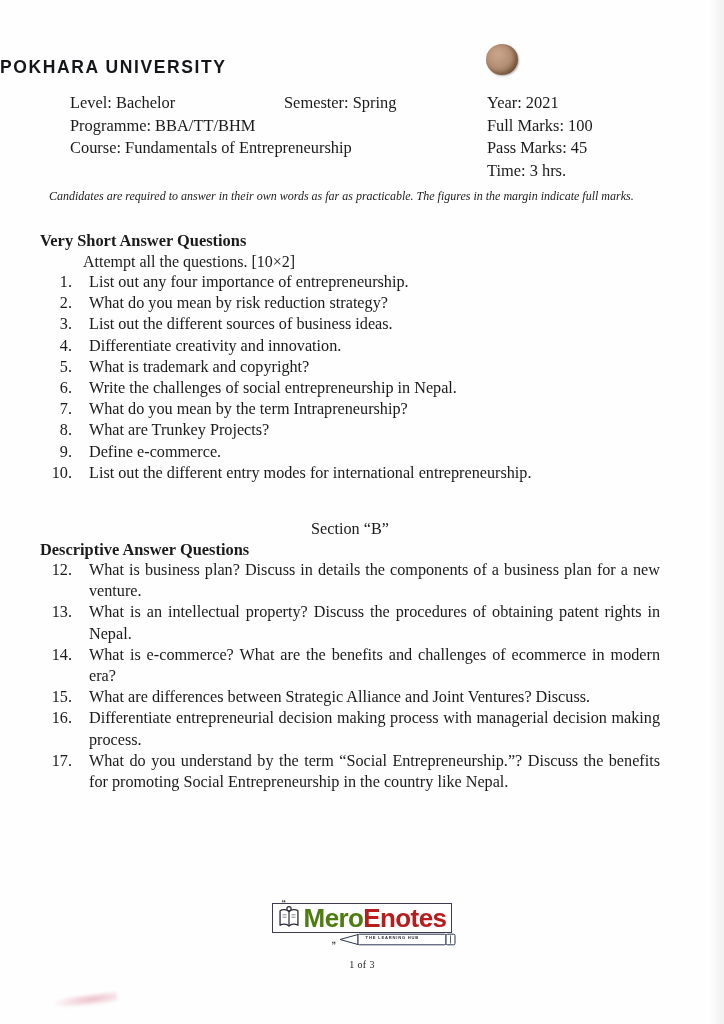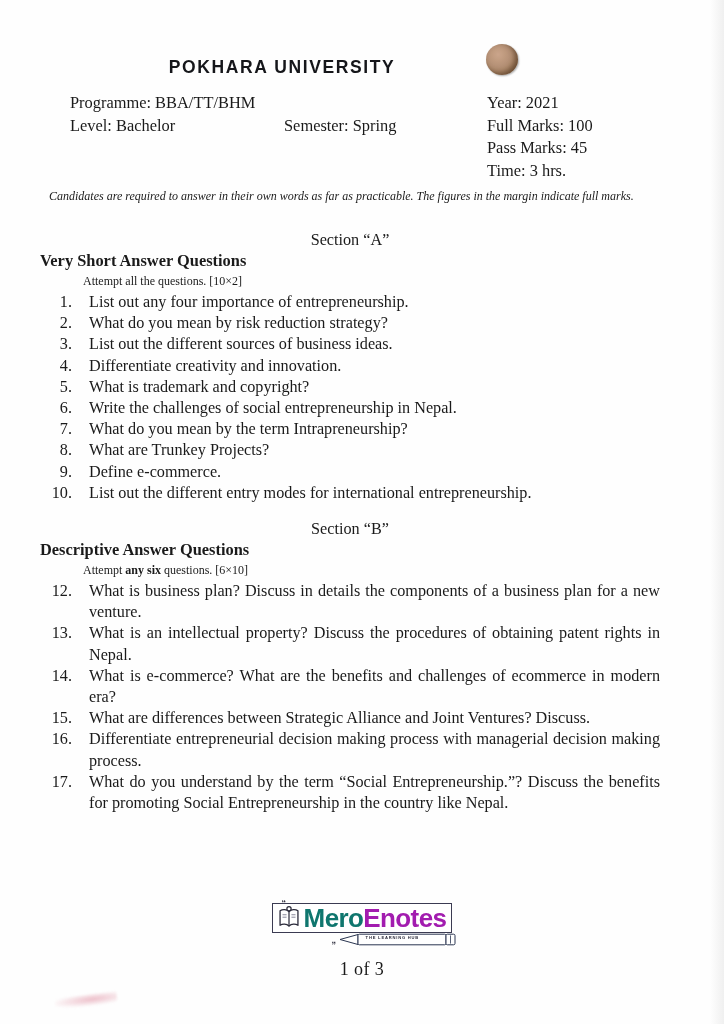--- a/index.html
+++ b/index.html
@@ -16,21 +16,20 @@
     font-family: "Liberation Serif", serif;
     color: #1a1a1a;
   }
 
   
   .univ-title {
     position: absolute;
     top: 57px;
     left: 0;
     width: 604px;
-    text-align: center;
     padding-right: 40px;
     box-sizing: border-box;
     font-family: "Liberation Sans", sans-serif;
     font-weight: bold;
     font-size: 17.5px;
     letter-spacing: 1.6px;
     color: #15161a;
   }
 
   .seal {
@@ -93,21 +92,21 @@
     font-size: 16.2px;
     line-height: 20px;
   }
   .section-sub {
     text-align: left;
     font-weight: bold;
     font-size: 16.4px;
     line-height: 21px;
   }
   .attempt {
-    font-size: 12px;
+    font-size: 16px;
     line-height: 21px;
     padding-left: 43px;
   }
   .attempt b { font-weight: bold; }
 
   .sectionA-block { position: absolute; top: 230px; left: 40px; width: 620px; }
   .sectionB-block { position: absolute; top: 484px; left: 40px; width: 620px; margin-top: 35px; }
 
   
   ol.qlist {
@@ -164,22 +163,22 @@
     margin-right: 2px;
     flex: none;
   }
   .logo-word {
     font-family: "Liberation Sans", sans-serif;
     font-weight: bold;
     font-size: 26px;
     letter-spacing: -0.6px;
     line-height: 26px;
   }
-  .logo-mero { color: #0f766e; }
-  .logo-enotes { color: #a21caf; }
+  .logo-mero { color: #4d7c0f; }
+  .logo-enotes { color: #b91c1c; }
   .pen {
     position: absolute;
     left: 66px;
     top: 30px;
     width: 122px;
     height: 13px;
   }
   .pen-tag {
     position: absolute;
     left: 94px;
@@ -192,21 +191,21 @@
   }
   .quote-mark {
     position: absolute;
     font-family: "Liberation Sans", sans-serif;
     font-size: 9px;
     color: #2a2a3a;
     font-weight: bold;
   }
   .page-num {
     margin-top: 12px;
-    font-size: 18px;
+    font-size: 10px;
     letter-spacing: .4px;
   }
 
   .smudge {
     position: absolute;
     left: 55px;
     top: 995px;
     width: 62px;
     height: 11px;
     background: radial-gradient(ellipse at 60% 45%, rgba(224,140,160,.55) 0%, rgba(236,190,200,.30) 55%, rgba(255,255,255,0) 80%);
@@ -224,60 +223,57 @@
 </head>
 <body>
 
 <div class="page">
 
   <div class="univ-title">POKHARA UNIVERSITY</div>
   <div class="seal"></div>
 
   <div class="meta">
     <div class="meta-left">
-      <div class="row">Programme: BBA/TT/BHM</div>
       <div class="row">
         <span>Level: Bachelor</span>
         <span class="sem">Semester: Spring</span>
       </div>
+      <div class="row">Programme: BBA/TT/BHM</div>
+      <div class="row">Course: Fundamentals of Entrepreneurship</div>
     </div>
     <div class="meta-right">
       <div>Year: 2021</div>
       <div>Full Marks: 100</div>
       <div>Pass Marks: 45</div>
       <div>Time: 3 hrs.</div>
     </div>
   </div>
 
   <div class="instruction">Candidates are required to answer in their own words as far as practicable. The figures in the margin indicate full marks.</div>
 
   <div class="sectionA-block">
-    <div class="section-head">Section “A”</div>
     <div class="section-sub">Very Short Answer Questions</div>
     <div class="attempt">Attempt all the questions. [10×2]</div>
     <ol class="qlist listA" id="listA">
         <li><span class="num">1.</span><span>List out any four importance of entrepreneurship.</span></li>
         <li><span class="num">2.</span><span>What do you mean by risk reduction strategy?</span></li>
         <li><span class="num">3.</span><span>List out the different sources of business ideas.</span></li>
         <li><span class="num">4.</span><span>Differentiate creativity and innovation.</span></li>
         <li><span class="num">5.</span><span>What is trademark and copyright?</span></li>
         <li><span class="num">6.</span><span>Write the challenges of social entrepreneurship in Nepal.</span></li>
         <li><span class="num">7.</span><span>What do you mean by the term Intrapreneurship?</span></li>
         <li><span class="num">8.</span><span>What are Trunkey Projects?</span></li>
         <li><span class="num">9.</span><span>Define e-commerce.</span></li>
         <li><span class="num">10.</span><span>List out the different entry modes for international entrepreneurship.</span></li>
       </ol>
   </div>
 
   <div class="sectionB-block">
     <div class="section-head">Section “B”</div>
     <div class="section-sub">Descriptive Answer Questions</div>
-    <div class="attempt">
-      <span>Attempt </span><b>any six</b><span> questions. [6×10]</span>
-    </div>
     <ol class="qlist listB" id="listB">
         <li><span class="num">12.</span><span>What is business plan? Discuss in details the components of a business plan for a new venture.</span></li>
         <li><span class="num">13.</span><span>What is an intellectual property? Discuss the procedures of obtaining patent rights in Nepal.</span></li>
         <li><span class="num">14.</span><span>What is e-commerce? What are the benefits and challenges of ecommerce in modern era?</span></li>
         <li><span class="num">15.</span><span>What are differences between Strategic Alliance and Joint Ventures? Discuss.</span></li>
         <li><span class="num">16.</span><span>Differentiate entrepreneurial decision making process with managerial decision making process.</span></li>
         <li><span class="num">17.</span><span>What do you understand by the term “Social Entrepreneurship.”? Discuss the benefits for promoting Social Entrepreneurship in the country like Nepal.</span></li>
       </ol>
   </div>
 

